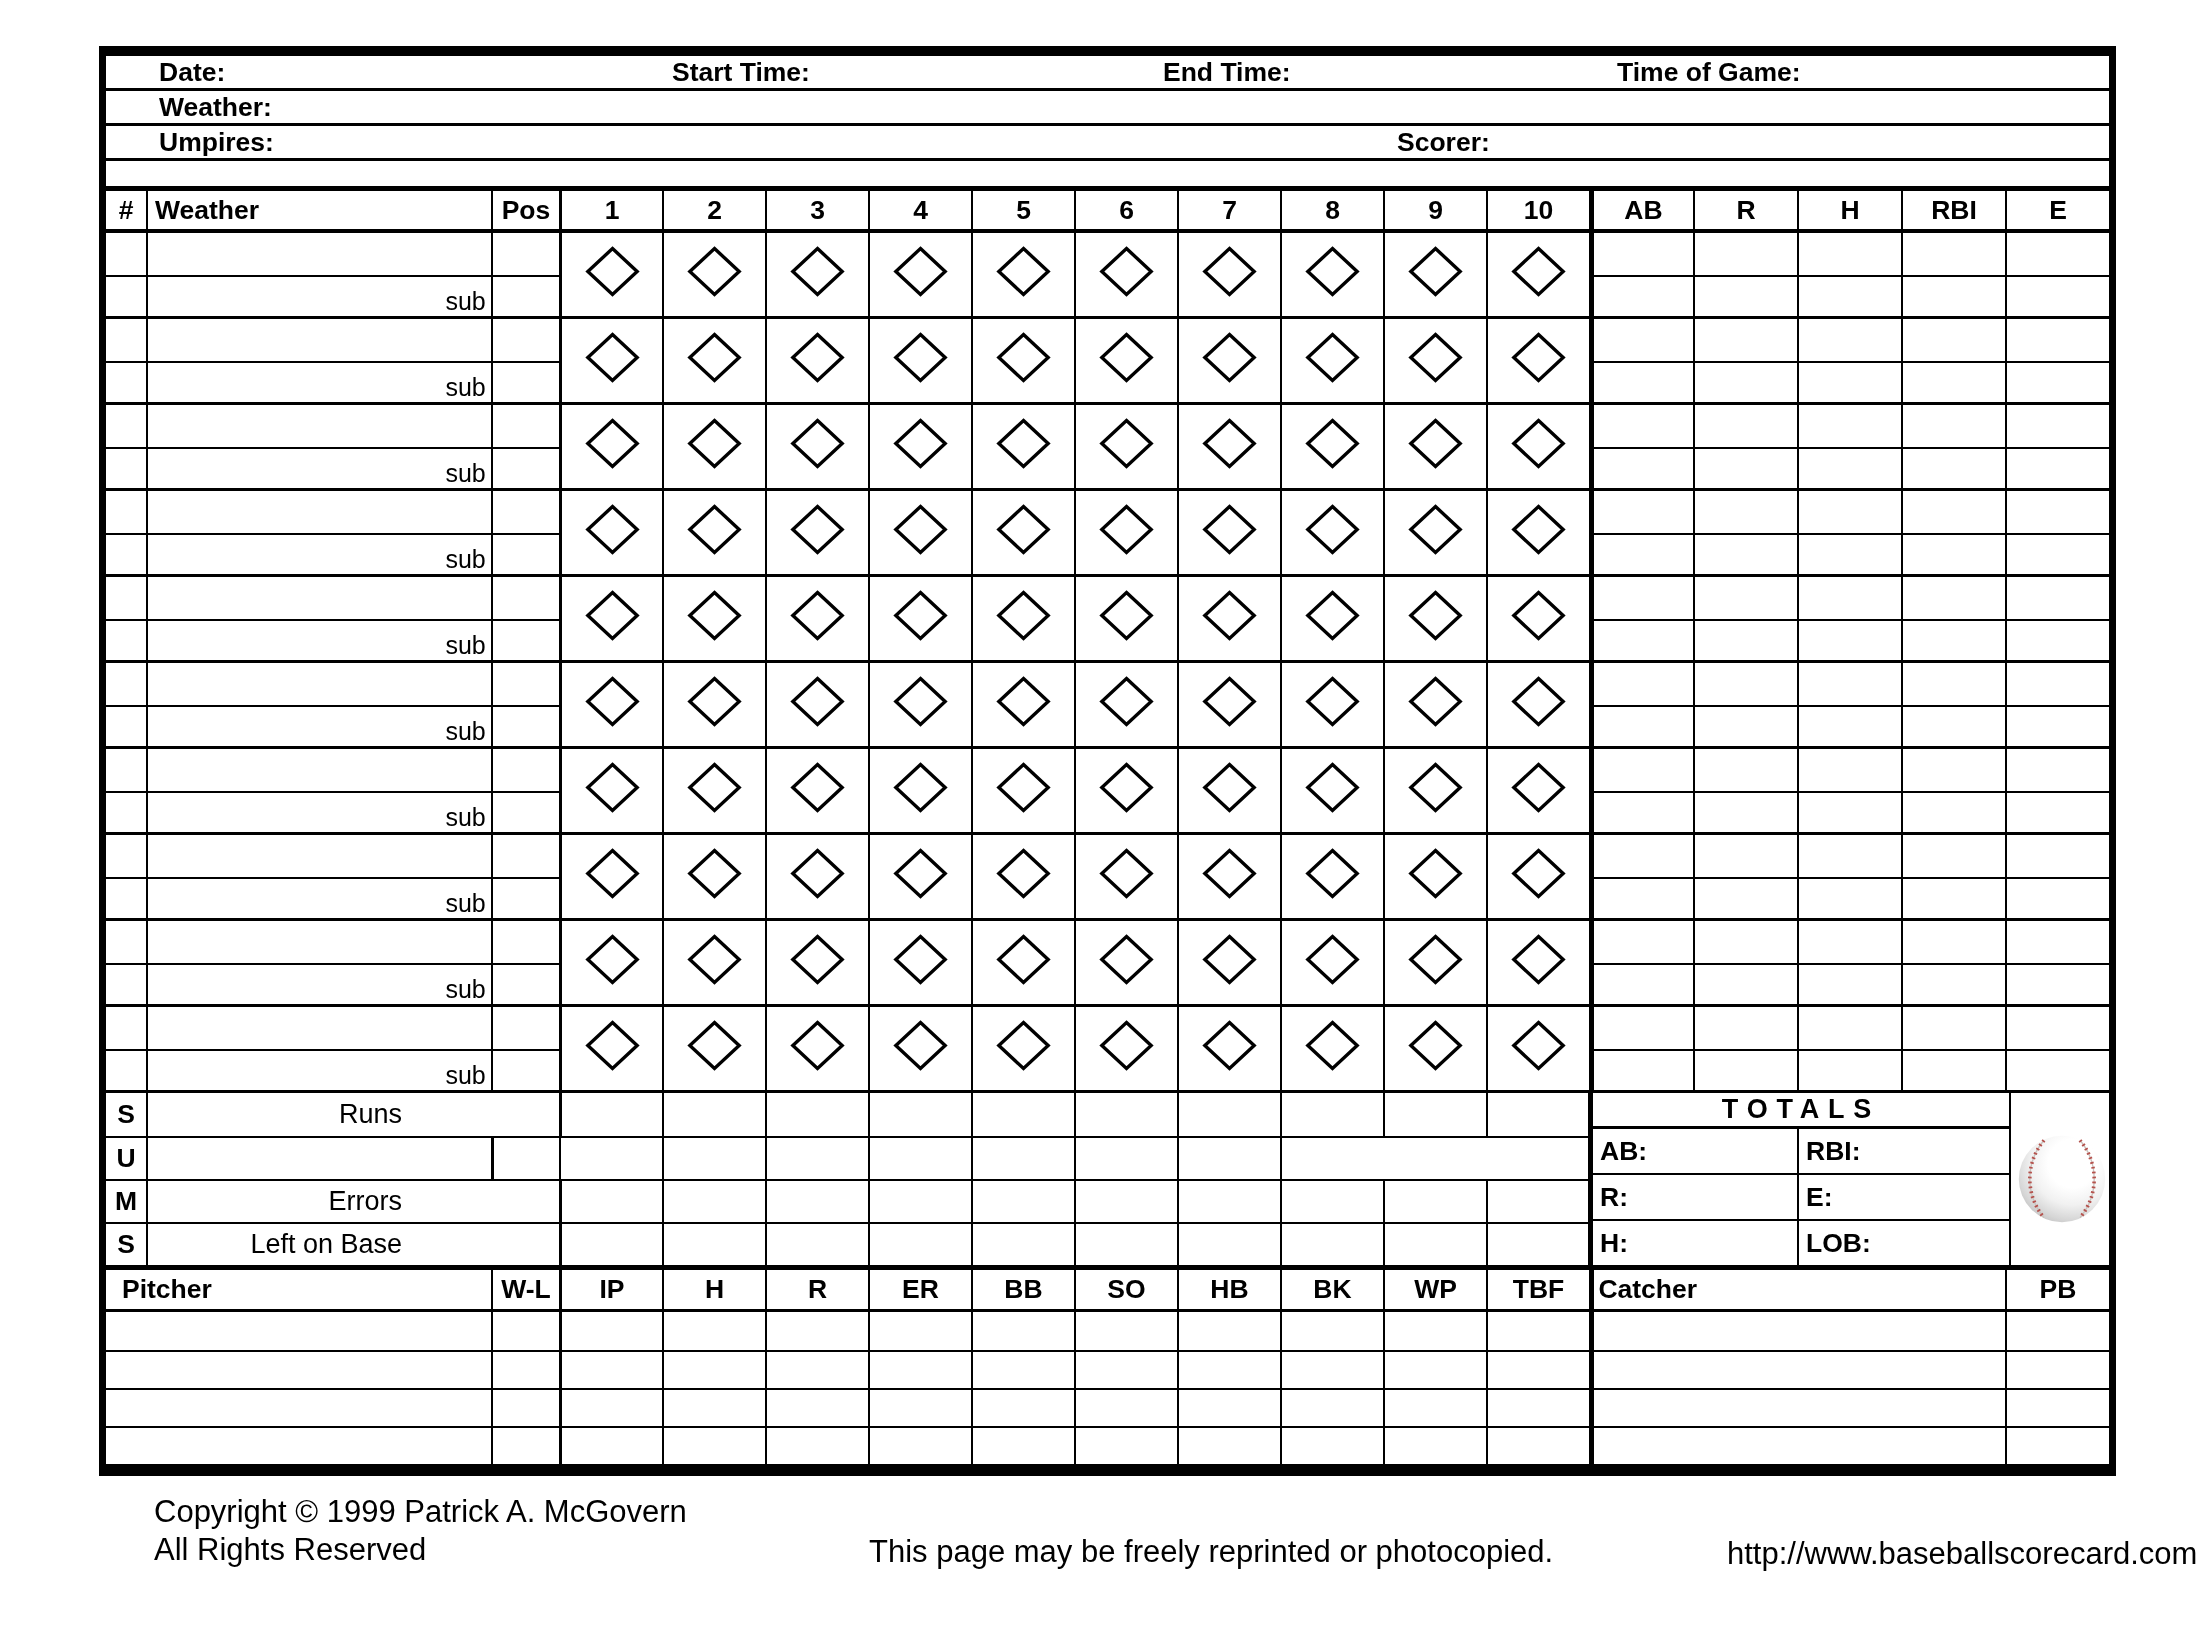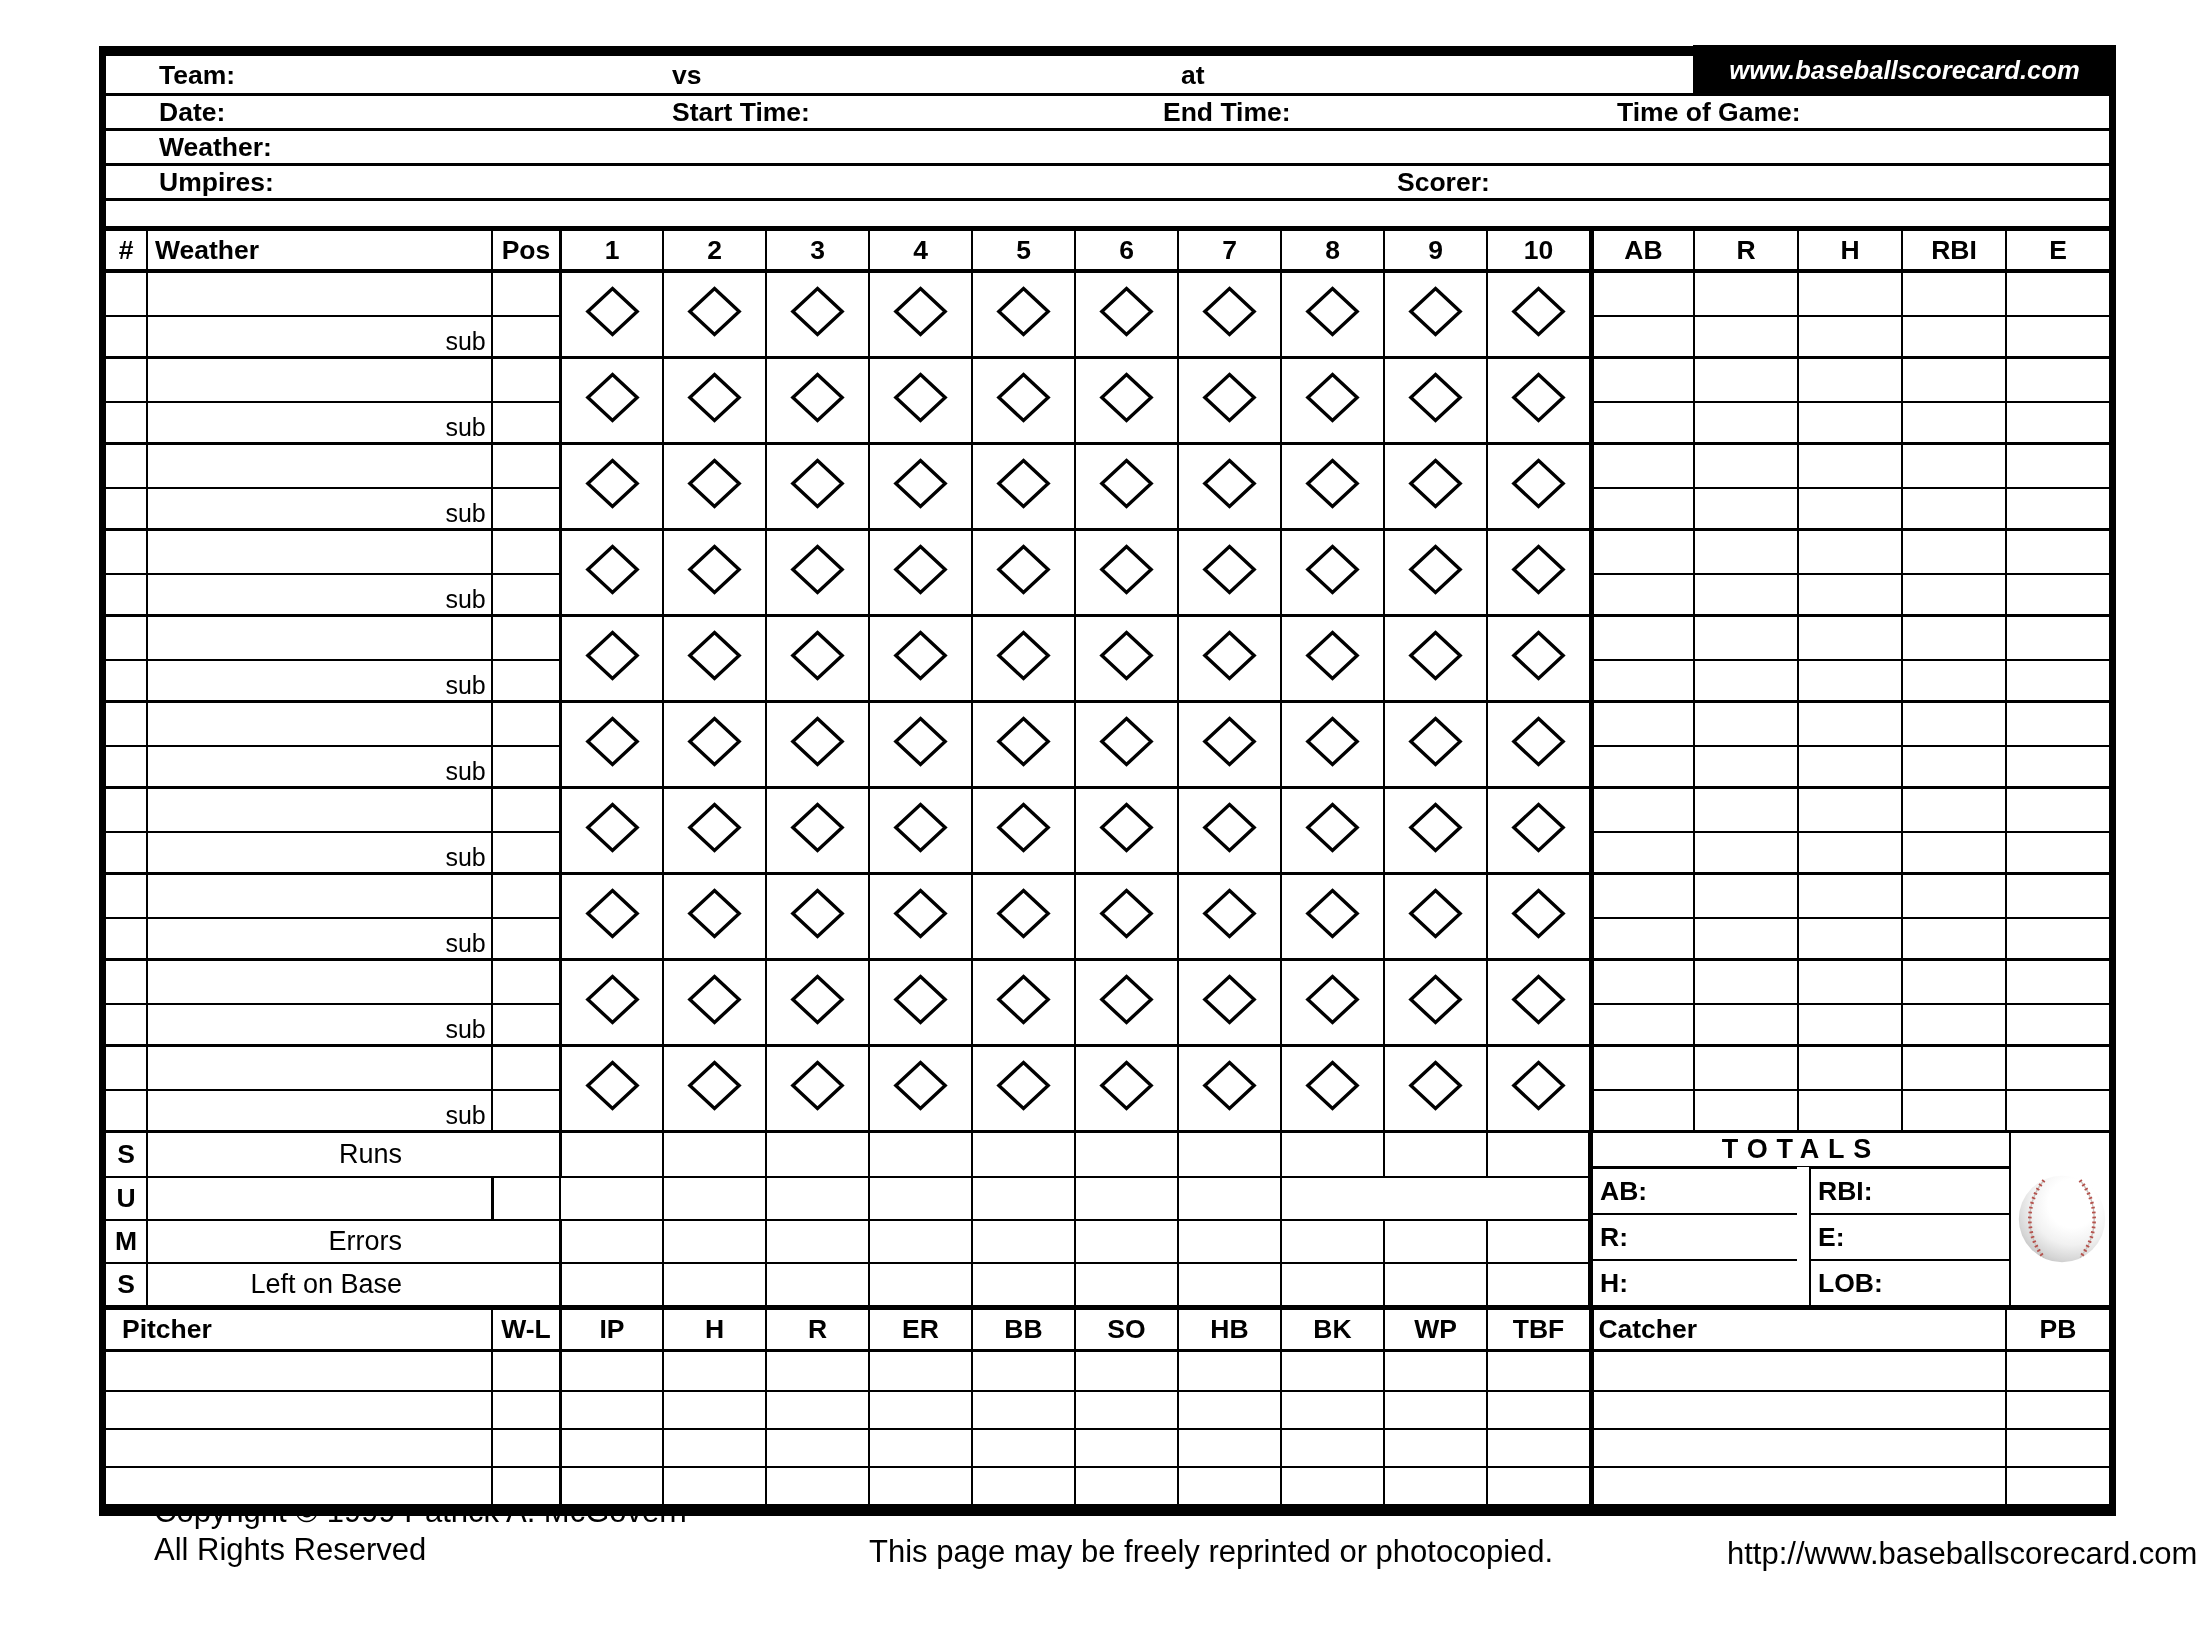--- a/index.html
+++ b/index.html
@@ -58,21 +58,21 @@
           padding-right:157px;font-size:27px;}
   .srow .cell:nth-child(3){border-left-width:3.5px;}
   .sums-right{position:absolute;left:1482px;top:0;width:521px;height:100%;background:#fff;
               display:grid;grid-template-columns:416px 104px;
               border-left:5.3px solid #000;box-sizing:border-box;}
   .totals{display:grid;grid-template-columns:204px 1fr;grid-template-rows:34px repeat(3,1fr);}
   .ttitle{grid-column:1 / span 2;display:flex;align-items:center;justify-content:center;
           font-size:27px;font-weight:bold;letter-spacing:8.8px;border-bottom:1.8px solid #000;}
   .tcell{border-top:2.6px solid #000;display:flex;align-items:center;
          padding-left:7px;font-size:26.5px;font-weight:bold;box-sizing:border-box;}
-  .tr2{border-left:2.6px solid #000;margin-left:12px;}
+  .tr2{border-left:2.6px solid #000;}
   .ballcell{border-left:2.6px solid #000;box-sizing:border-box;display:flex;
             align-items:center;justify-content:center;}
 
   
   .phdr{height:42px;border-bottom:3.5px solid #000;font-size:26.5px;font-weight:bold;}
   .phdr .cell{display:flex;align-items:center;justify-content:center;}
   .phdr .left{justify-content:flex-start;padding-left:4.4px;}
   .phdr .span2{grid-column:1 / span 2;padding-left:16px;}
   .phdr .span4{grid-column:14 / span 4;border-left-width:5.3px;}
   .prow{display:grid;grid-template-columns:var(--cols);height:38px;box-sizing:border-box;}
@@ -88,28 +88,20 @@
   .f-notice{left:869px;top:1534px;}
   .f-url{left:1727px;top:1536px;}
 </style>
 </head>
 <body>
 
 <div class="page">
 
   <div class="card">
 
-    <div class="irow r-team">
-      <span class="lbl" style="left:53px">Team:</span>
-      <span class="lbl" style="left:566px">vs</span>
-      <span class="lbl" style="left:1075px">at</span>
-      <div class="webbox">
-        <span>www.baseballscorecard.com</span>
-      </div>
-    </div>
     <div class="irow r-date">
       <span class="lbl" style="left:53px">Date:</span>
       <span class="lbl" style="left:566px">Start Time:</span>
       <span class="lbl" style="left:1057px">End Time:</span>
       <span class="lbl" style="left:1511px">Time of Game:</span>
     </div>
     <div class="irow r-weather">
       <span class="lbl" style="left:53px">Weather:</span>
     </div>
     <div class="irow r-ump">

